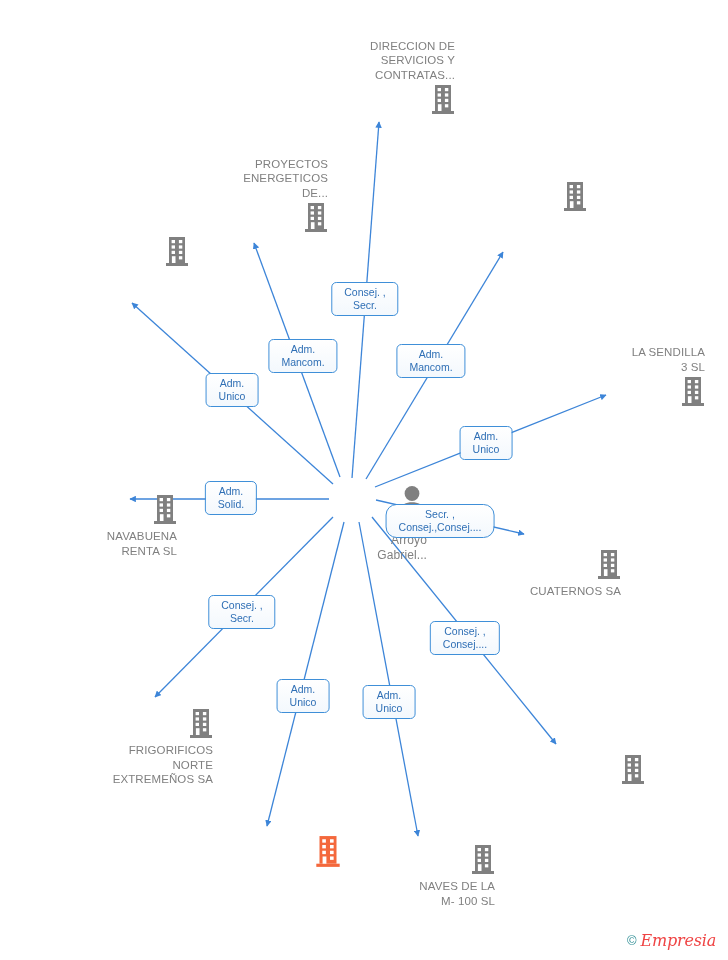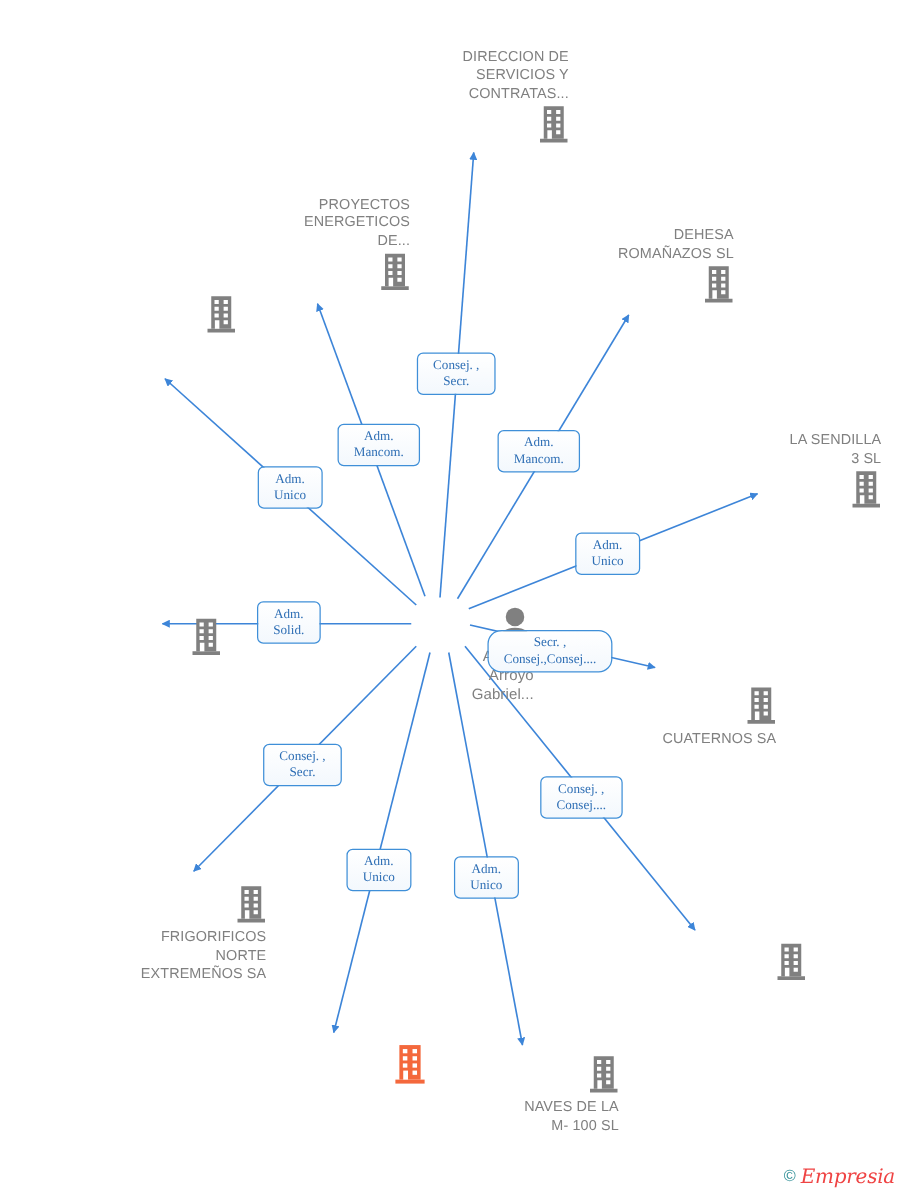--- a/index.html
+++ b/index.html
@@ -59,21 +59,21 @@
     transform: translate(-50%, -50%);
     background: linear-gradient(to bottom, #ffffff 0%, #f3f8fd 100%);
     border: 1.3px solid #3f8fd8;
     border-radius: 5px;
     color: #2f6fb5;
     font-size: 10.5px;
     line-height: 13px;
     text-align: center;
     padding: 3px 12px;
     white-space: pre-line;
-    font-family: Liberation Serif, serif;
+    font-family: Liberation Sans, sans-serif;
   }
   #watermark {
     position: absolute;
     right: 12px;
     bottom: 10px;
     display: flex;
     align-items: center;
     gap: 4px;
     font-size: 15px;
   }
@@ -144,22 +144,20 @@
             <rect x="13.9" y="4" width="3.4" height="3.2" fill="#fff"></rect>
             <rect x="6.6" y="9.4" width="3.4" height="3.2" fill="#fff"></rect>
             <rect x="13.9" y="9.4" width="3.4" height="3.2" fill="#fff"></rect>
             <rect x="6.6" y="14.8" width="3.4" height="3.2" fill="#fff"></rect>
             <rect x="13.9" y="14.8" width="3.4" height="3.2" fill="#fff"></rect>
             <rect x="13.9" y="20.2" width="3.4" height="3.2" fill="#fff"></rect>
             <rect x="6.9" y="20.2" width="3.6" height="6.8" fill="#fff"></rect>
           </svg></span>
       </div>
       <div class="node cap-above" style="left: 512px; top: 181px;">
-        <span class="caption">DEHESA
-ROMAÑAZOS SL</span>
         <span class="glyph"><svg width="24" height="32" viewBox="0 0 24 32" aria-hidden="true">
             <rect x="4" y="1" width="16" height="26" fill="#808080"></rect>
             <rect x="1" y="27" width="22" height="3" fill="#808080"></rect>
             <rect x="6.6" y="4" width="3.4" height="3.2" fill="#fff"></rect>
             <rect x="13.9" y="4" width="3.4" height="3.2" fill="#fff"></rect>
             <rect x="6.6" y="9.4" width="3.4" height="3.2" fill="#fff"></rect>
             <rect x="13.9" y="9.4" width="3.4" height="3.2" fill="#fff"></rect>
             <rect x="6.6" y="14.8" width="3.4" height="3.2" fill="#fff"></rect>
             <rect x="13.9" y="14.8" width="3.4" height="3.2" fill="#fff"></rect>
             <rect x="13.9" y="20.2" width="3.4" height="3.2" fill="#fff"></rect>
@@ -202,20 +200,22 @@
             <rect x="1" y="27" width="22" height="3" fill="#808080"></rect>
             <rect x="6.6" y="4" width="3.4" height="3.2" fill="#fff"></rect>
             <rect x="13.9" y="4" width="3.4" height="3.2" fill="#fff"></rect>
             <rect x="6.6" y="9.4" width="3.4" height="3.2" fill="#fff"></rect>
             <rect x="13.9" y="9.4" width="3.4" height="3.2" fill="#fff"></rect>
             <rect x="6.6" y="14.8" width="3.4" height="3.2" fill="#fff"></rect>
             <rect x="13.9" y="14.8" width="3.4" height="3.2" fill="#fff"></rect>
             <rect x="13.9" y="20.2" width="3.4" height="3.2" fill="#fff"></rect>
             <rect x="6.9" y="20.2" width="3.6" height="6.8" fill="#fff"></rect>
           </svg></span>
+        <span class="caption">NAVABUENA
+RENTA SL</span>
       </div>
       <div class="node cap-below" style="left: 546px; top: 549px;">
         <span class="glyph"><svg width="24" height="32" viewBox="0 0 24 32" aria-hidden="true">
             <rect x="4" y="1" width="16" height="26" fill="#808080"></rect>
             <rect x="1" y="27" width="22" height="3" fill="#808080"></rect>
             <rect x="6.6" y="4" width="3.4" height="3.2" fill="#fff"></rect>
             <rect x="13.9" y="4" width="3.4" height="3.2" fill="#fff"></rect>
             <rect x="6.6" y="9.4" width="3.4" height="3.2" fill="#fff"></rect>
             <rect x="13.9" y="9.4" width="3.4" height="3.2" fill="#fff"></rect>
             <rect x="6.6" y="14.8" width="3.4" height="3.2" fill="#fff"></rect>

